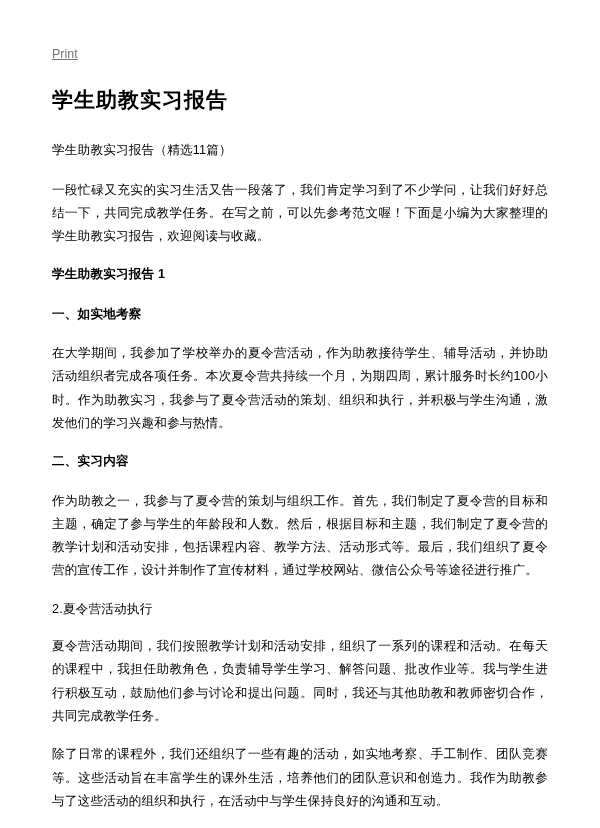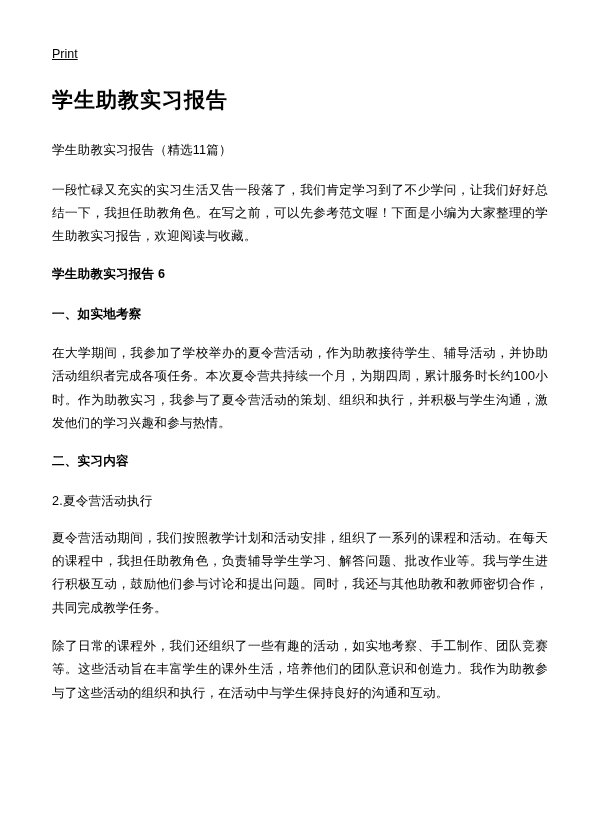--- a/index.html
+++ b/index.html
@@ -17,21 +17,21 @@
   .page {
     position: relative;
     width: 600px;
     height: 828px;
     box-sizing: border-box;
     padding: 44px 52px 0 52px;
   }
   .print-link {
     font-size: 12.5px;
     line-height: 1.2;
-    color: #000000;
+    color: #737373;
     margin: 0 0 0 0;
     display: inline-block;
     cursor: pointer;
   }
   .doc-title {
     text-align: left;
     font-size: 21px;
     font-weight: bold;
     letter-spacing: 1px;
     margin: 24px 0 26px 0;
@@ -62,23 +62,24 @@
 </head>
 <body>
 
 <div class="page">
   <a class="print-link" href="#">Print</a>
 
   <h1 class="doc-title">学生助教实习报告</h1>
 
   <div>
     <p class="sub">学生助教实习报告（精选11篇）</p>
-    <p>一段忙碌又充实的实习生活又告一段落了，我们肯定学习到了不少学问，让我们好好总结一下，我担任助教角色。在写之前，可以先参考范文喔！下面是小编为大家整理的学生助教实习报告，欢迎阅读与收藏。</p>
-    <p class="bold">学生助教实习报告 6</p>
+    <p>一段忙碌又充实的实习生活又告一段落了，我们肯定学习到了不少学问，让我们好好总结一下，共同完成教学任务。在写之前，可以先参考范文喔！下面是小编为大家整理的学生助教实习报告，欢迎阅读与收藏。</p>
+    <p class="bold">学生助教实习报告 1</p>
     <p class="heading">一、如实地考察</p>
     <p>在大学期间，我参加了学校举办的夏令营活动，作为助教接待学生、辅导活动，并协助活动组织者完成各项任务。本次夏令营共持续一个月，为期四周，累计服务时长约100小时。作为助教实习，我参与了夏令营活动的策划、组织和执行，并积极与学生沟通，激发他们的学习兴趣和参与热情。</p>
     <p class="heading">二、实习内容</p>
+    <p>作为助教之一，我参与了夏令营的策划与组织工作。首先，我们制定了夏令营的目标和主题，确定了参与学生的年龄段和人数。然后，根据目标和主题，我们制定了夏令营的教学计划和活动安排，包括课程内容、教学方法、活动形式等。最后，我们组织了夏令营的宣传工作，设计并制作了宣传材料，通过学校网站、微信公众号等途径进行推广。</p>
     <p class="item">2.夏令营活动执行</p>
     <p>夏令营活动期间，我们按照教学计划和活动安排，组织了一系列的课程和活动。在每天的课程中，我担任助教角色，负责辅导学生学习、解答问题、批改作业等。我与学生进行积极互动，鼓励他们参与讨论和提出问题。同时，我还与其他助教和教师密切合作，共同完成教学任务。</p>
     <p>除了日常的课程外，我们还组织了一些有趣的活动，如实地考察、手工制作、团队竞赛等。这些活动旨在丰富学生的课外生活，培养他们的团队意识和创造力。我作为助教参与了这些活动的组织和执行，在活动中与学生保持良好的沟通和互动。</p>
 
   </div>
 </div>
 
 </body></html>

